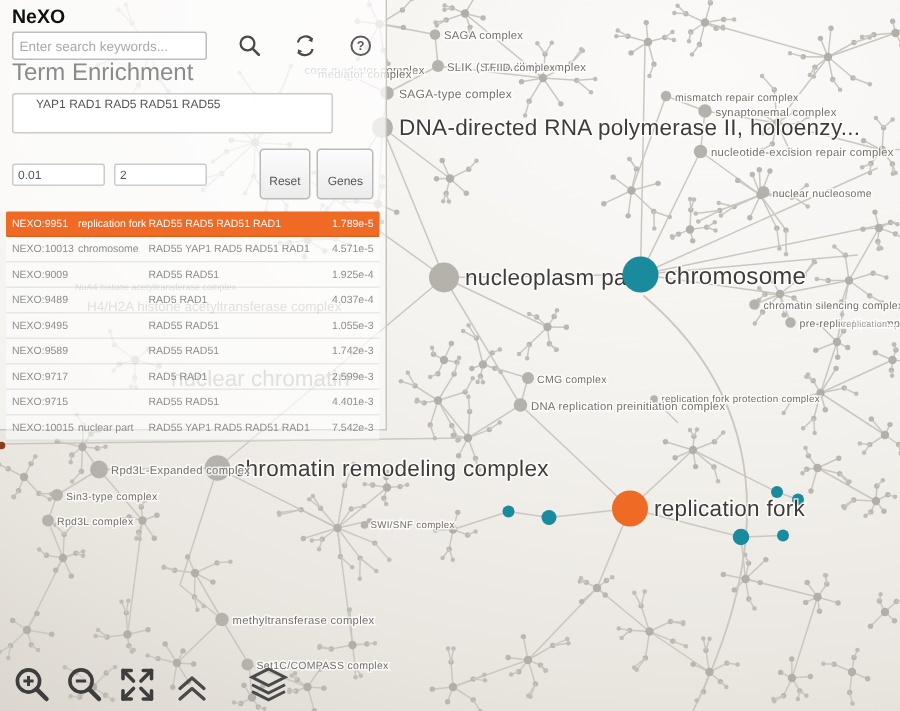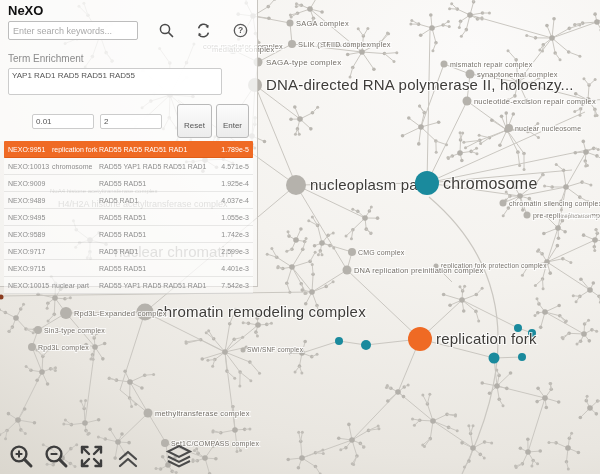--- a/index.html
+++ b/index.html
@@ -21,27 +21,27 @@
   .search-row input::placeholder{color:#a9a9a9;}
   .ibtn{width:19px;height:19px;display:flex;align-items:center;justify-content:center;
     background:none;border:none;padding:0;cursor:pointer;}
   .by-row{display:flex;align-items:center;margin-top:7px;font-size:8px;color:#8a8a8a;}
   .by-row .opt{display:flex;align-items:center;margin-left:14px;font-size:8.5px;color:#444;cursor:pointer;}
   .by-row .opt.second{margin-left:40px;}
   .radio{width:9px;height:9px;border:1px solid #8f8f8f;border-radius:50%;background:#fff;
     display:inline-block;position:relative;margin-right:5px;box-sizing:border-box;}
   .radio.on::after{content:"";position:absolute;left:1.5px;top:1.5px;right:1.5px;bottom:1.5px;
     background:#555;border-radius:50%;}
-  .te-heading{margin-top:13px;font-size:10px;color:#8b8b8b;}
+  .te-heading{font-size:16px;color:#8b8b8b;}
   .gene-ta{margin-top:4px;width:214px;height:27px;border:1px solid #ccc;border-radius:2px;
-    font-size:8px;color:#555;padding:2px 3px;resize:none;background:rgba(255,255,255,0.92);
+    font-size:8px;color:#555;padding:2px 15px;resize:none;background:rgba(255,255,255,0.92);
     box-sizing:border-box;font-family:"Liberation Sans",sans-serif;outline:none;}
   .num-row{display:flex;margin-top:5px;align-items:center;}
   .num{width:62px;height:15px;border:1px solid #ccc;border-radius:2px;font-size:8px;
-    padding:0 3px;color:#555;background:rgba(255,255,255,0.92);box-sizing:border-box;outline:none;margin-left:24px;}
+    padding:0 3px;color:#555;background:rgba(255,255,255,0.92);box-sizing:border-box;outline:none;}
   .num + .num{margin-left:6px;}
   .btn{height:17px;font-size:8px;color:#555;background:linear-gradient(#fcfcfc,#ececec);
     border:1px solid #b9b9b9;border-radius:3px;padding:16px 6px;margin-left:4px;cursor:pointer;
     font-family:"Liberation Sans",sans-serif;}
   .btn.first{margin-left:auto;}
 
   .results{position:absolute;top:141px;left:4px;right:4px;}
   .row{display:flex;height:16px;align-items:center;background:rgba(255,255,255,0.5);
     border-bottom:1px solid rgba(0,0,0,0.08);font-size:7px;color:#8d8d8d;cursor:pointer;}
   .row.hl{background:#EF6A24;color:#fff;border-bottom-color:#df5d18;border-radius:1px;}
@@ -1514,21 +1514,21 @@
 
 
       <div class="te-heading">Term Enrichment</div>
 
       <textarea class="gene-ta" spellcheck="false" style="">YAP1 RAD1 RAD5 RAD51 RAD55</textarea>
 
       <div class="num-row">
         <input class="num" type="text" value="0.01" style="">
         <input class="num" type="text" value="2" style="">
         <button class="btn first">Reset</button>
-        <button class="btn">Enter</button>
+        <button class="btn">Genes</button>
       </div>
     </div>
 
     <div class="results" id="results">
         <div class="row hl">
           <span class="c-id">NEXO:9951</span>
           <span class="c-name">replication fork</span>
           <span class="c-genes">RAD55 RAD5 RAD51 RAD1</span>
           <span class="c-pv">1.789e-5</span>
         </div>

